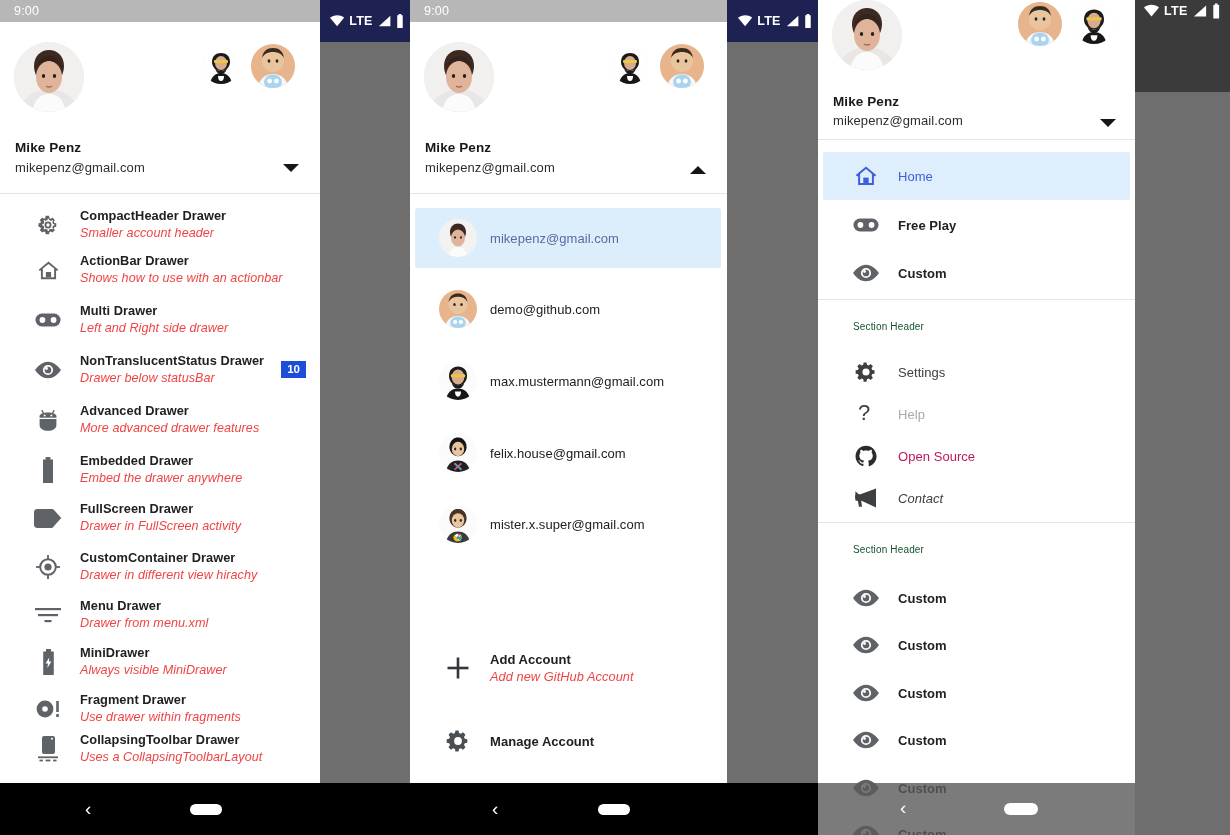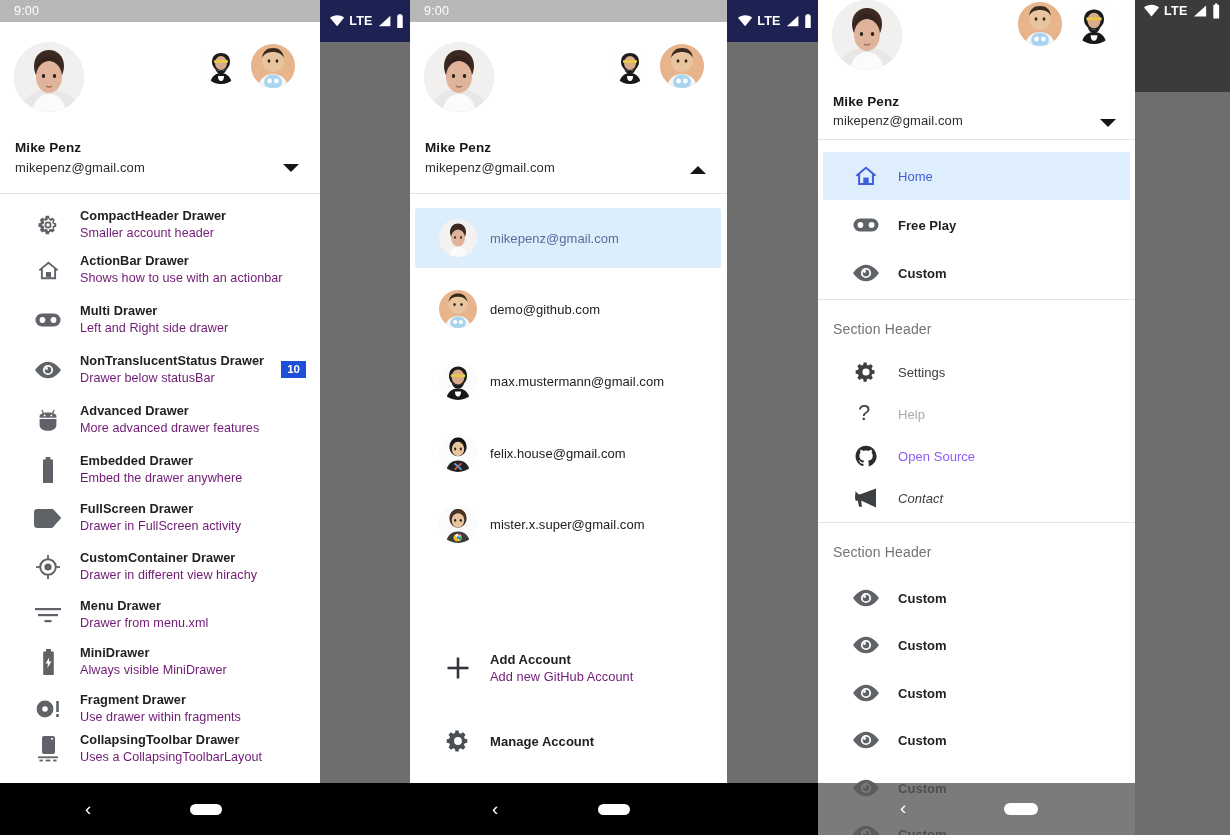--- a/index.html
+++ b/index.html
@@ -41,31 +41,31 @@
   .caret{position:absolute;width:0;height:0;}
   .caret.down{border-left:8px solid transparent;border-right:8px solid transparent;border-top:8px solid #15161a;}
   .caret.up{border-left:8px solid transparent;border-right:8px solid transparent;border-bottom:8px solid #15161a;}
   .divider{position:absolute;height:1px;background:#e4e4e4;left:0;right:0;}
 
   
   .row{position:absolute;left:0;right:0;display:flex;align-items:center;box-sizing:border-box;padding-left:16px;}
   .row .ico{width:64px;display:flex;align-items:center;justify-content:center;flex:0 0 64px;}
   .row .txt{display:flex;flex-direction:column;justify-content:center;flex:1 1 auto;min-width:0;}
   .row .t1{font-size:12.8px;font-weight:700;color:#202124;line-height:1.32;letter-spacing:.05px;}
-  .row .t2{font-size:12.6px;color:#701a75;line-height:1.34;letter-spacing:.05px;}
+  .row .t2{font-size:12.6px;color:#ef4444;line-height:1.34;letter-spacing:.05px;font-style:italic;}
   .row .t-single{font-size:13px;font-weight:700;color:#202124;letter-spacing:.05px;}
   .row .t-mail{font-size:13px;color:#202124;letter-spacing:.05px;}
   .badge{position:absolute;background:#1d4ed8;color:#fff;border-radius:0;
      font-size:11.5px;font-weight:700;padding:2px 6px;line-height:1.15;}
 
   .sel-row{position:absolute;background:#dfeefc;border-radius:3px;}
   .sel-row.acct{background:#dceefc;}
 
   
-  .sec-head{position:absolute;font-size:14px;color:#737373;letter-spacing:.15px;}
+  .sec-head{position:absolute;font-size:10px;color:#14532d;letter-spacing:.15px;margin-left:20px;}
 
   
   .navbar{position:absolute;bottom:0;height:52px;background:#000000;display:flex;align-items:center;}
   .navbar.translucent{background:rgba(90,90,90,.80);}
   .nav-back{position:absolute;color:#ffffff;font-size:19px;line-height:1;font-weight:300;}
   .nav-pill{position:absolute;background:#ffffff;border-radius:6px;}
 
   svg{display:block;}
   .gi{fill:#5f6368;}
   .gi-blue{fill:#3f5fd8;}
@@ -672,21 +672,21 @@
           </span>
       </div>
 
       <div class="row" style="top:434px;height:44px;">
         <span class="ico">
             <svg width="22" height="22" viewBox="0 0 24 24">
               <path fill="#2b2b2b" d="M12 .8C5.7.8.6 5.9.6 12.2c0 5 3.3 9.3 7.8 10.8.6.1.8-.25.8-.55v-2.1c-3.2.7-3.85-1.4-3.85-1.4-.5-1.3-1.25-1.65-1.25-1.65-1.05-.7.08-.7.08-.7 1.15.08 1.75 1.2 1.75 1.2 1.05 1.75 2.7 1.25 3.35.95.1-.75.4-1.25.75-1.55-2.55-.3-5.25-1.3-5.25-5.7 0-1.25.45-2.3 1.2-3.1-.15-.3-.5-1.5.1-3.1 0 0 .95-.3 3.15 1.2.9-.25 1.9-.4 2.85-.4s1.95.15 2.85.4c2.2-1.5 3.15-1.2 3.15-1.2.6 1.6.25 2.8.1 3.1.75.8 1.2 1.85 1.2 3.1 0 4.4-2.7 5.4-5.25 5.7.4.35.8 1.05.8 2.15v3.2c0 .3.2.65.8.55 4.5-1.5 7.8-5.8 7.8-10.8C23.4 5.9 18.3.8 12 .8z"></path>
             </svg>
           </span>
         <span class="txt">
-            <span style="font-size:13px;color:#8b5cf6;letter-spacing:.05px;">Open Source</span>
+            <span style="font-size:13px;color:#be185d;letter-spacing:.05px;">Open Source</span>
           </span>
       </div>
 
       <div class="row" style="top:476px;height:44px;">
         <span class="ico">
             <svg width="24" height="22" viewBox="0 0 24 22">
               <path fill="#3c4043" d="M22 1.5 6.5 7.2H2.8c-.9 0-1.6.7-1.6 1.6v3.4c0 .9.7 1.6 1.6 1.6h1l1.2 6h3l-.8-6h.3L22 20.5z"></path>
               <path fill="#3c4043" d="M1.4 4.2 5 7.6 1.4 11z"></path>
             </svg>
           </span>

